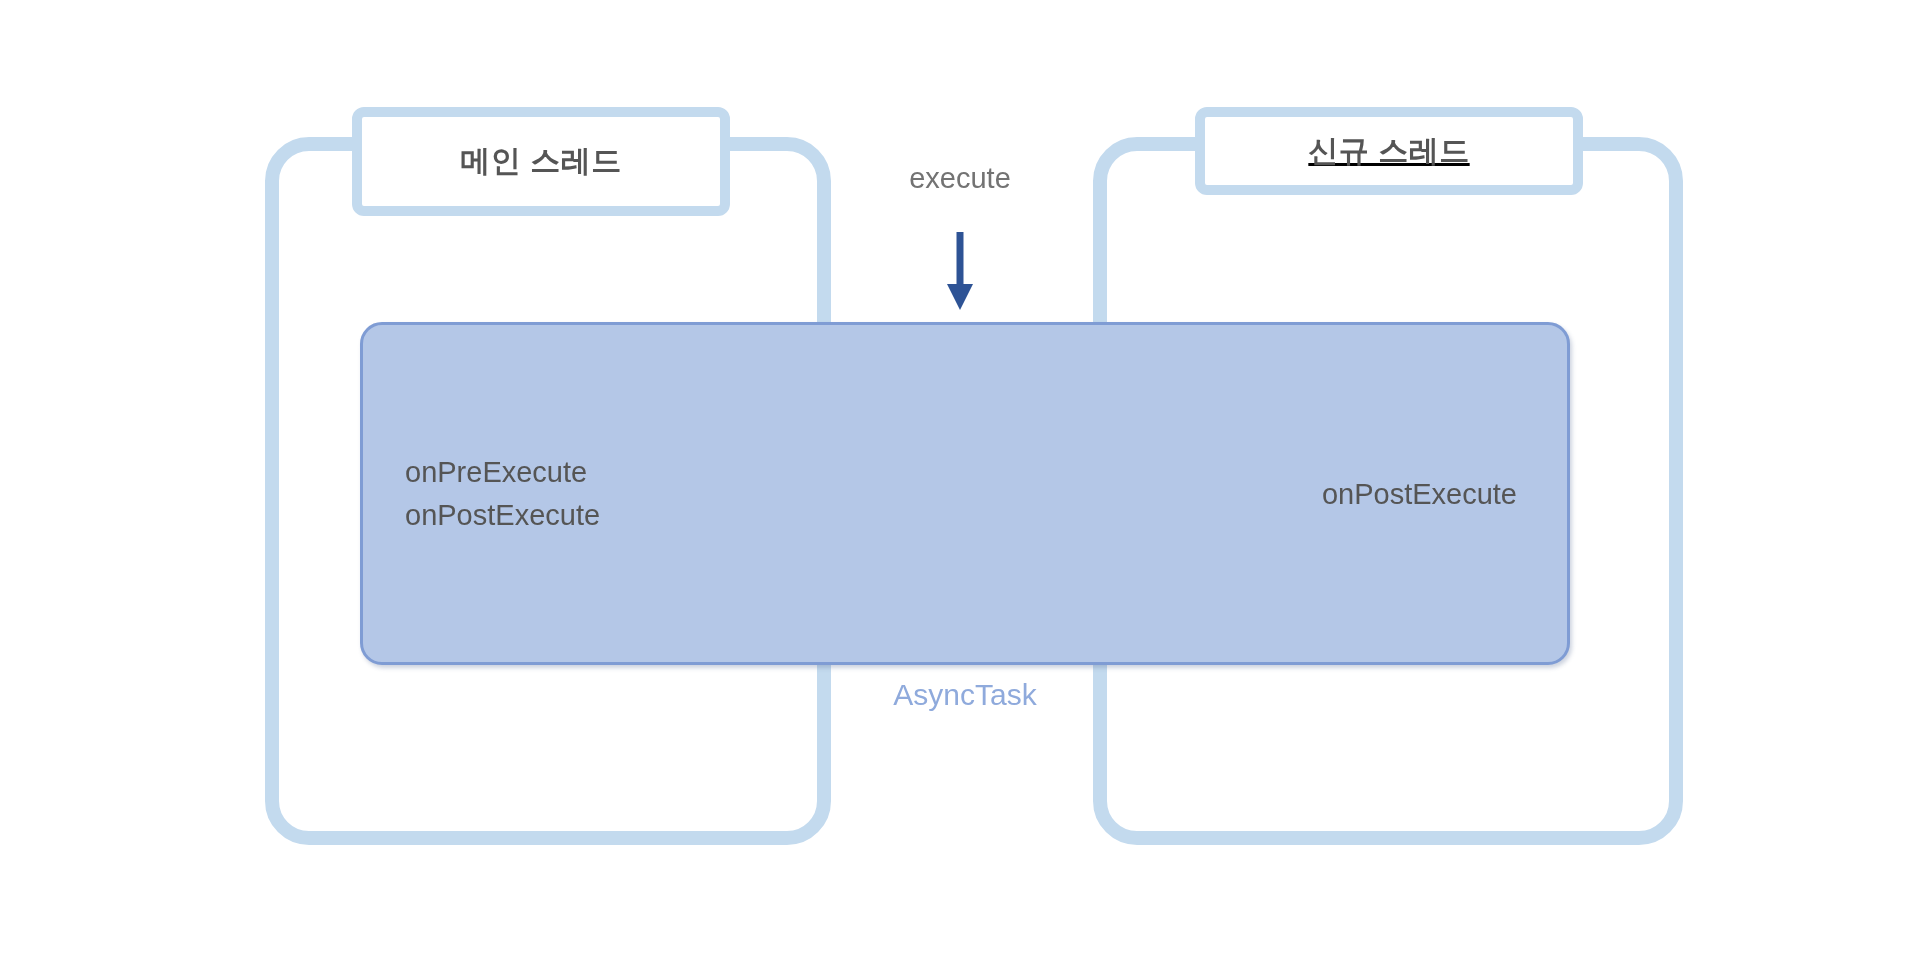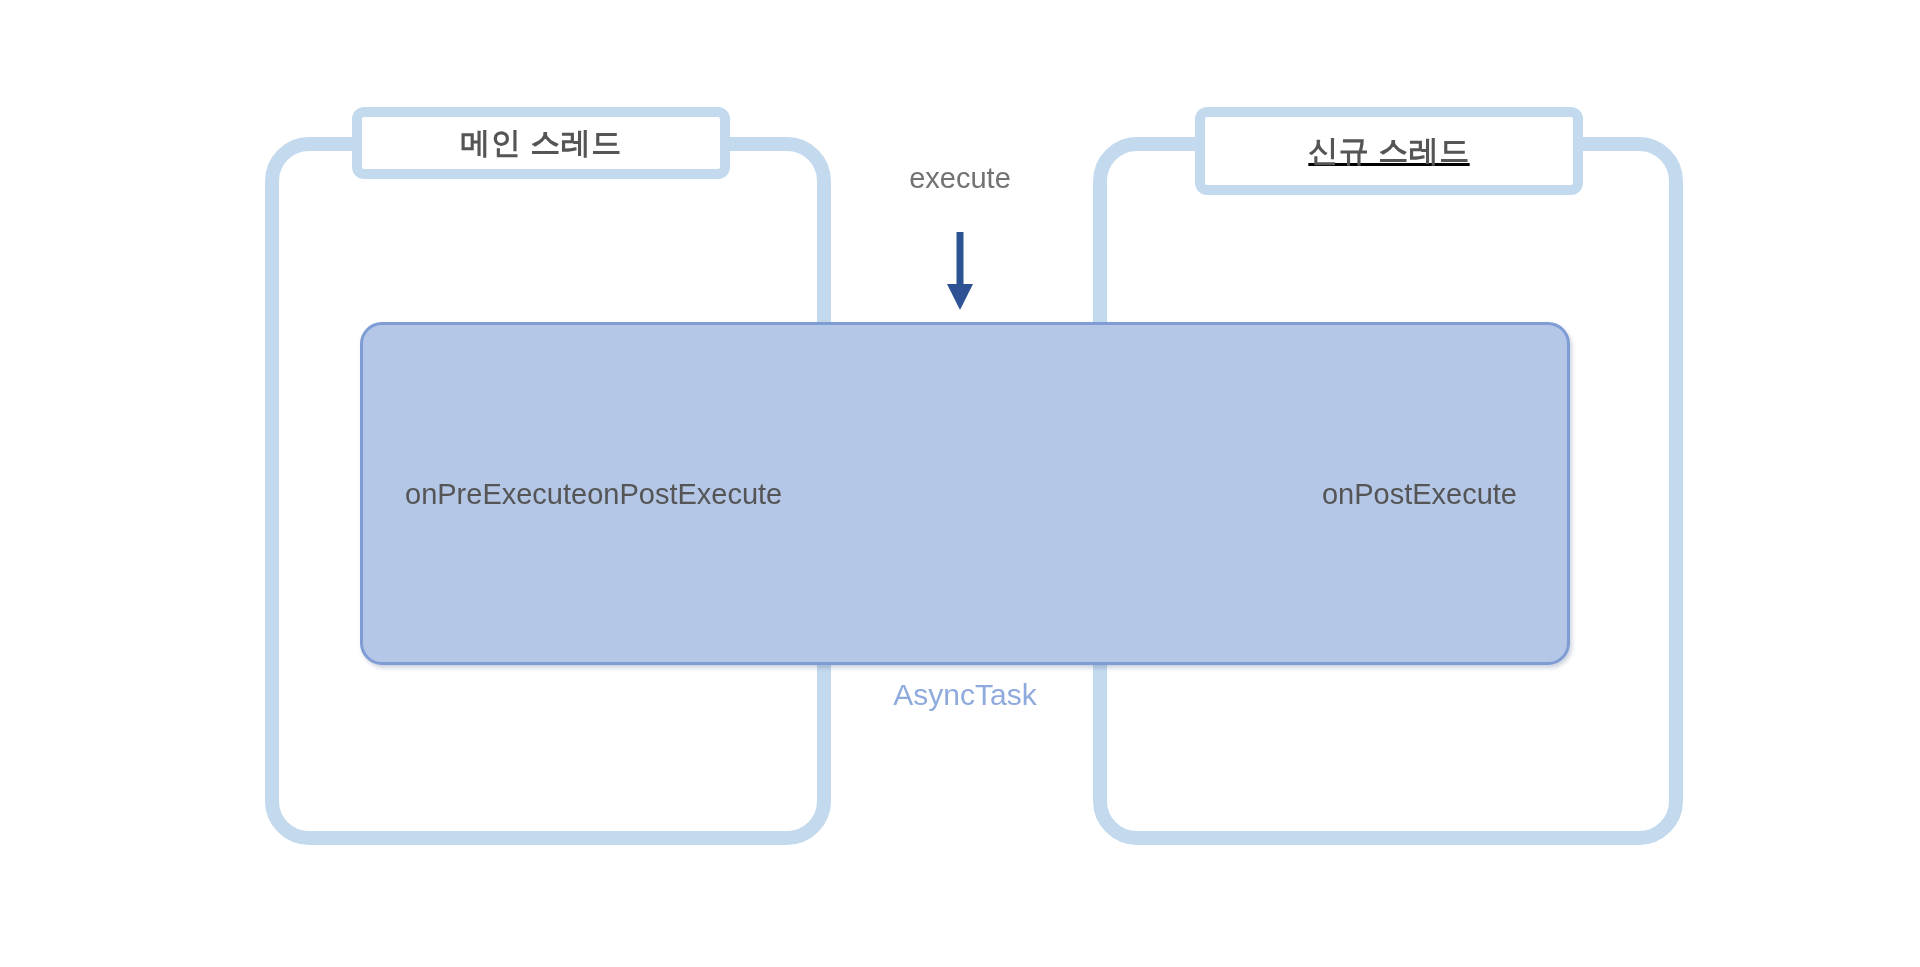--- a/index.html
+++ b/index.html
@@ -58,21 +58,21 @@
     font-size: 30px;
     font-weight: 700;
     color: #555555;
     letter-spacing: 0.5px;
     white-space: nowrap;
   }
   #label-box-main {
     left: 352px;
     top: 107px;
     width: 378px;
-    height: 72px;
+    height: 109px;
   }
   #label-box-new {
     left: 1195px;
     top: 107px;
     width: 388px;
     height: 88px;
     text-decoration: underline;
   }
 
   
@@ -89,21 +89,21 @@
     box-shadow: 2px 3px 4px rgba(90, 110, 150, 0.30);
     z-index: 5;
   }
 
   .method-list {
     position: absolute;
     left: 42px;
     top: 50%;
     transform: translateY(-50%);
     display: flex;
-    flex-direction: row;
+    flex-direction: column;
   }
   .method-name {
     font-size: 29px;
     line-height: 43px;
     color: #555555;
     white-space: nowrap;
   }
 
   #background-method {
     position: absolute;

